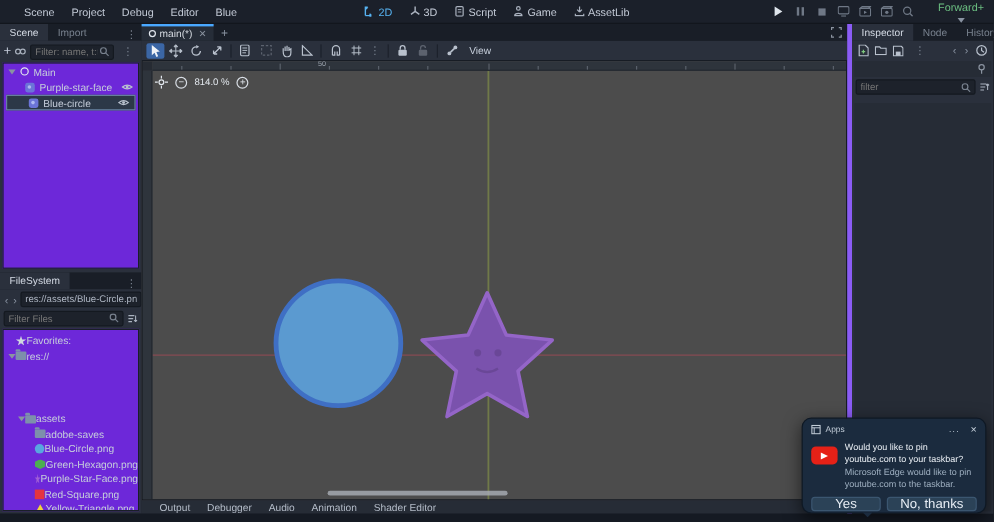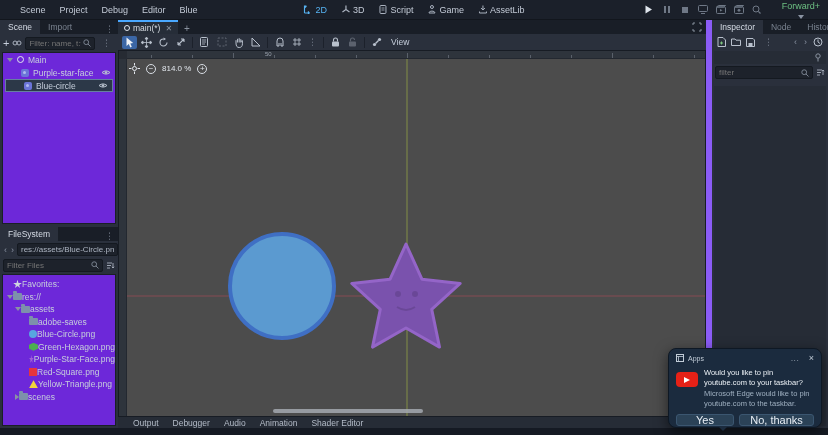--- a/index.html
+++ b/index.html
@@ -79,21 +79,21 @@
   .tick { position:absolute; bottom:0; width:1px; height:3px; background:#5a616b; }
   .zoom-overlay { position:absolute; left:10px; top:12px; display:flex; align-items:center; gap:6px; color:#e2e7ed; font-size:8px; }
   .zoom-btn { width:10px; height:10px; border:1px solid #d8dde4; border-radius:50%; display:flex; align-items:center; justify-content:center; font-size:8px; line-height:1; color:#e2e7ed; }
   .hscroll { position:absolute; height:4px; border-radius:2px; background:#a4a9b0; opacity:.85; }
 
   .bottom-bar { position:absolute; left:118px; top:417px; width:710px; height:11px; background:#262c36; display:flex; align-items:center; gap:0; font-size:8.5px; color:#b4bcc8; padding-left:8px; }
   .bb-item { padding:0 7px; }
   .bottom-strip { position:absolute; left:0; top:428px; width:828px; height:7px; background:#151a23; }
 
   
-  .right-dock { position:absolute; left:706px; top:20px; width:122px; height:408px; background:#2a303c; border-left:6px solid #8b5cf6; }
+  .right-dock { position:absolute; left:706px; top:20px; width:122px; height:408px; background:#2a303c; border-left:4px solid #8b5cf6; }
   .insp-toolbar { display:flex; align-items:center; gap:5px; padding:3px 5px; height:16px; }
   .insp-empty { height:13px; display:flex; align-items:center; justify-content:flex-end; padding-right:4px; background:#262c36; margin:1px 2px; }
   .insp-filter { margin:2px 3px; display:flex; gap:3px; align-items:center; }
   .insp-content { position:absolute; left:2px; right:2px; top:66px; bottom:2px; background:#262c36; }
 
   
   .notif { position:absolute; left:668px; top:348px; width:154px; height:80px; background:#1b2b3e; border:1px solid #0e1824; border-radius:8px; box-shadow:0 4px 14px rgba(0,0,0,.55); z-index:50; font-size:7.5px; color:#dfe7ef; }
   .notif-ptr { position:absolute; left:50px; bottom:-4px; width:0; height:0; border-left:4px solid transparent; border-right:4px solid transparent; border-top:4px solid #1b2b3e; }
   .notif-head { display:flex; align-items:center; gap:4px; padding:4px 7px 2px; color:#c2cdd8; font-size:7px; }
   .notif-head .spacer { flex:1; }
@@ -307,21 +307,21 @@
       <div class="tree">
         <div class="ftrow" style="padding-left:10px;">
           <span class="ico-star" style="background:#d0d6df;"></span>
           <span>Favorites:</span>
         </div>
         <div class="ftrow" style="padding-left:4px;">
           <span class="arr-down"></span>
           <span class="ico-folder"></span>
           <span>res://</span>
         </div>
-        <div class="ftrow" style="padding-left:12px;">
+        <div class="ftrow" style="padding-left:12px;margin-top:40px;">
           <span class="arr-down"></span>
           <span class="ico-folder"></span>
           <span>assets</span>
         </div>
         <div class="ftrow" style="padding-left:26px;">
           <span class="ico-folder"></span>
           <span>adobe-saves</span>
         </div>
         <div class="ftrow selected-fill" style="padding-left:26px;">
           <span class="ico-circle" style="background:#58a6e0;"></span>

